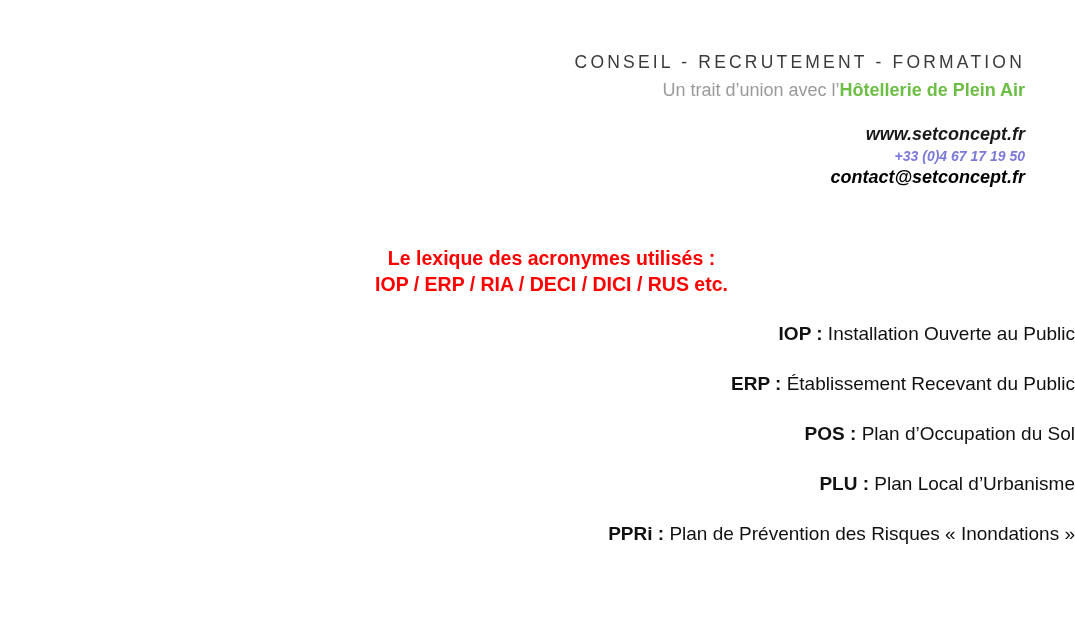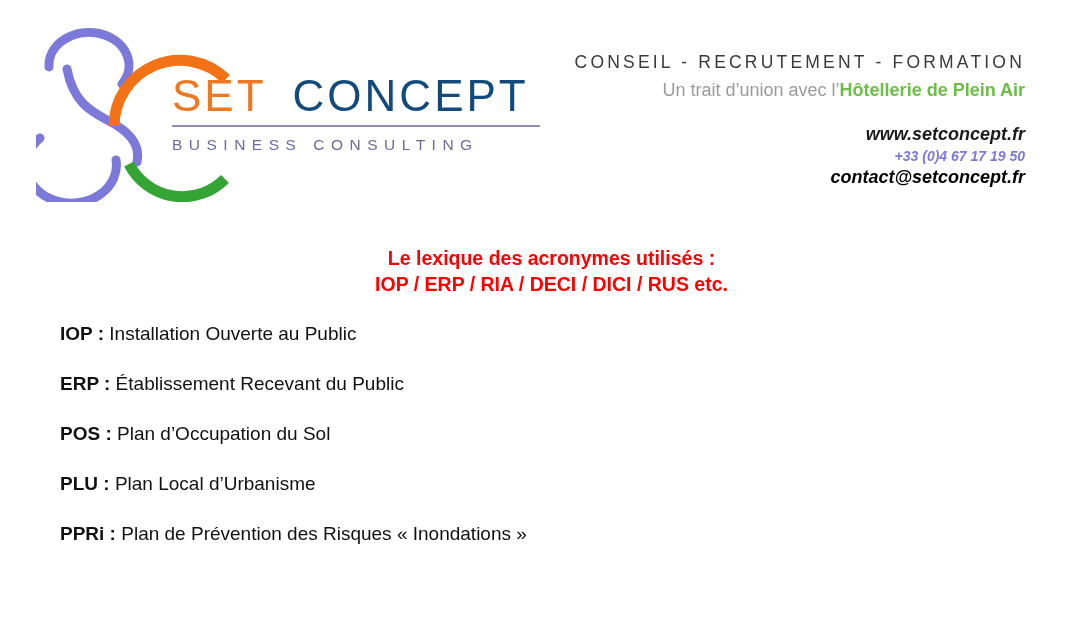--- a/index.html
+++ b/index.html
@@ -110,63 +110,41 @@
     font-size: 19.5px;
     line-height: 1.33;
     margin-top: 36px;
     padding-left: 28px;
   }
 
   
   .glossary {
     margin-top: 26px;
     padding-left: 60px;
+    text-align: right;
   }
   .glossary-row {
     font-size: 19px;
     color: #111111;
     line-height: 1;
     margin-bottom: 31px;
     white-space: nowrap;
   }
   .term {
     font-weight: bold;
   }
   .definition {
     font-weight: 400;
   }
 </style>
 </head>
 <body>
 
 <div class="header">
 
-  <div class="logo-block">
-
-    <div class="logo-mark">
-      <svg width="235" height="180" viewBox="0 0 235 180" xmlns="http://www.w3.org/2000/svg">
-
-        <path d="M83 60 A40 33 0 1 0 10 43" fill="none" stroke="#7b79d9" stroke-width="9" stroke-linecap="round" transform="translate(3,2)"></path>
-
-        <path d="M10 96 A45 38 0 1 0 86 118" fill="none" stroke="#7b79d9" stroke-width="9" stroke-linecap="round" transform="translate(-6,20)"></path>
-
-        <path d="M31 47 C38 86 62 92 80 103 C98 114 104 126 101 140" fill="none" stroke="#7b79d9" stroke-width="9" stroke-linecap="round"></path>
-
-        <path d="M78 104 A66 66 0 0 1 190 57" fill="none" stroke="#f47216" stroke-width="11" stroke-linecap="butt"></path>
-
-        <path d="M93 142 A60 60 0 0 0 189 157" fill="none" stroke="#34a534" stroke-width="11" stroke-linecap="butt"></path>
-      </svg>
-    </div>
-
-    <div class="logo-wordmark">
-      <div class="wordmark-main"><span class="wm-set">SET</span><span style="display:inline-block;width:26px"></span><span class="wm-concept">CONCEPT</span></div>
-      <div class="wordmark-rule"></div>
-      <div class="wordmark-sub">BUSINESS CONSULTING</div>
-    </div>
-  </div>
 
   <div class="header-right">
     <div class="tagline-main">CONSEIL - RECRUTEMENT - FORMATION</div>
     <div class="tagline-sub"><span>Un trait d’union avec l’</span><span class="hpa">Hôtellerie de Plein Air</span></div>
 
     <div class="contact">
       <div class="contact-web">www.setconcept.fr</div>
       <div class="contact-phone">+33 (0)4 67 17 19 50</div>
       <div class="contact-mail">contact@setconcept.fr</div>
     </div>

